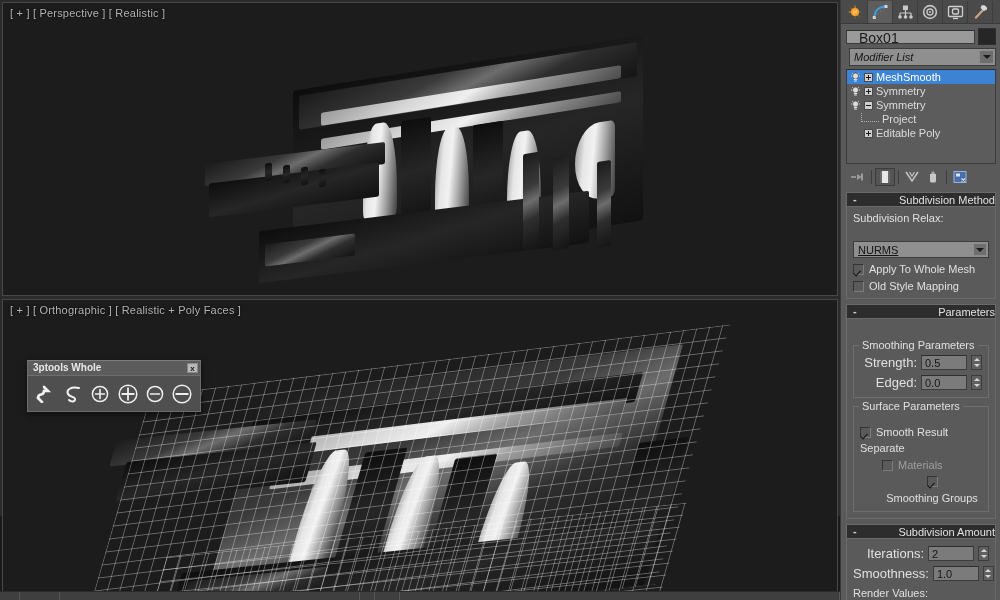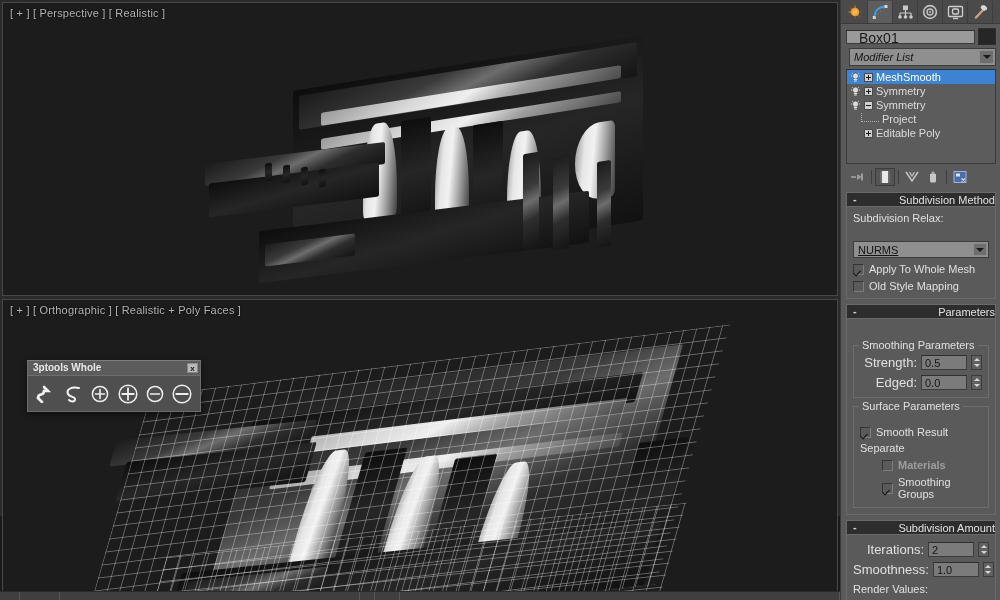--- a/index.html
+++ b/index.html
@@ -280,21 +280,21 @@
     position: relative;
   }
   .cbox.checked::after {
     content: '';
     position: absolute; left: 1px; top: 4px;
     width: 3px; height: 6px;
     border: solid #111; border-width: 0 1.6px 1.6px 0;
     transform: rotate(42deg);
   }
   .check-row .clabel { font-size: 11px; color: #e0e0e0; }
-  .check-row.dim .clabel { color: #9e9e9e; font-weight: bold; }
+  .check-row.dim .clabel { color: #9e9e9e; }
 
   
   .groupbox {
     border: 1px solid #6e6e6e;
     margin-top: 8px; padding: 4px 6px 7px 6px;
     position: relative;
   }
   .groupbox > .gb-title {
     position: absolute; top: -7px; left: 5px;
     background: #5a5a5a; padding: 0 3px;
@@ -669,21 +669,21 @@
           <span class="gb-title">Surface Parameters</span>
           <div class="check-row" style="margin-top:15px;">
             <span class="cbox checked"></span>
             <span class="clabel">Smooth Result</span>
           </div>
           <div class="plain-label" style="margin-top:4px;">Separate</div>
           <div class="check-row dim" style="margin-left:22px;">
             <span class="cbox"></span>
             <span class="clabel">Materials</span>
           </div>
-          <div class="check-row" style="margin-left:22px;">
+          <div class="check-row" style="margin-left:22px;flex-direction:column;">
             <span class="cbox checked"></span>
             <span class="clabel">Smoothing Groups</span>
           </div>
         </div>
 
       </div>
     </div>
 
     <div class="rollout">
       <div class="rollout-head">

